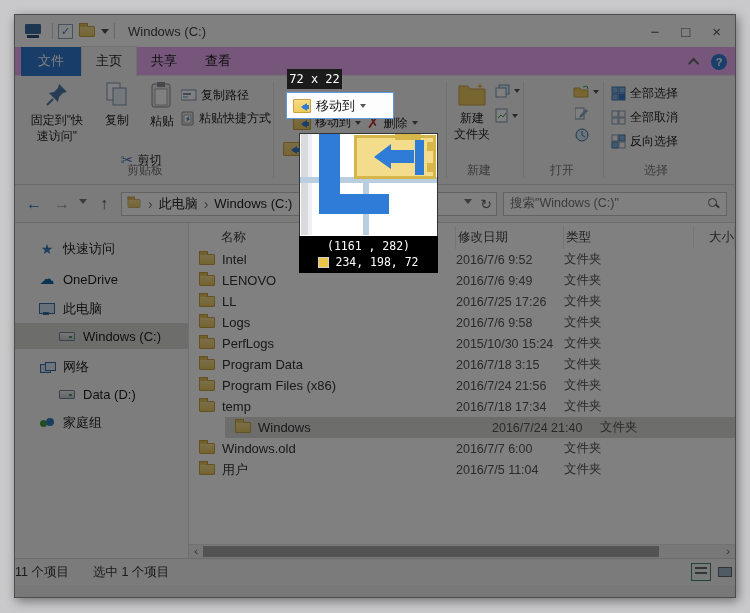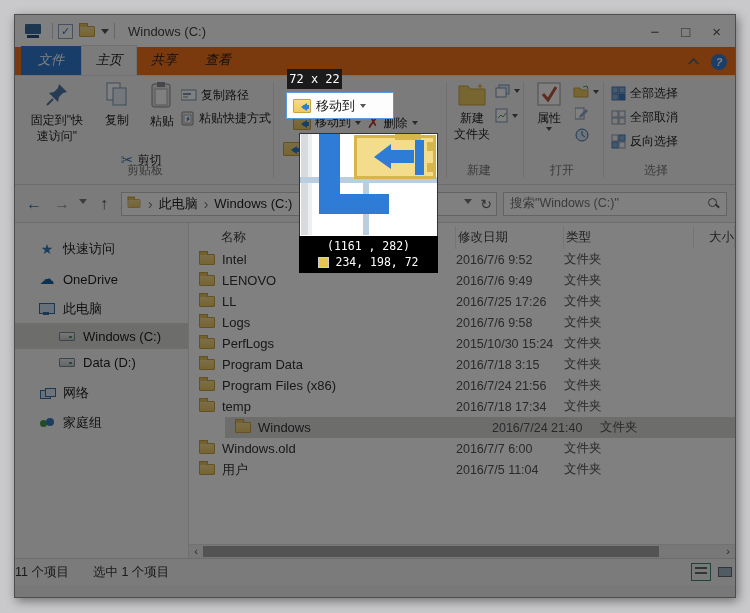--- a/index.html
+++ b/index.html
@@ -27,21 +27,21 @@
   .qat { display:flex; align-items:center; gap:6px; }
   .qat-check { width:15px; height:15px; border:1px solid #8aa5c0; background:#fff; color:#2e7cd6; font-size:11px; line-height:13px; text-align:center; }
   .mini-folder { width:16px; height:11px; background:linear-gradient(#f7df8f,#edc95c); border:1px solid #c9a23f; border-radius:1px; position:relative; }
   .mini-folder::before { content:""; position:absolute; left:-1px; top:-4px; width:7px; height:3px; background:#e6bf57; border:1px solid #c9a23f; border-bottom:none; }
   .tri-d { width:0; height:0; border:4px solid transparent; border-top:5px solid #555; margin-top:4px; }
   .title-text { margin-left:8px; color:#444; font-size:13px; flex:1; }
   .wbtns { display:flex; gap:22px; margin-right:8px; color:#555; font-size:15px; }
   .wbtns span { cursor:default; }
 
   
-  .tabrow { height:29px; background:#f97316; display:flex; align-items:flex-end; position:relative; border-bottom:1px solid #e3e3e3;font-style:italic;}
+  .tabrow { height:29px; background:#f0abfc; display:flex; align-items:center; position:relative; border-bottom:1px solid #e3e3e3;}
   .ftab { background:#2b7bd4; color:#fff; padding:5px 17px 6px; margin-left:6px; font-size:13px; }
   .tab { padding:5px 14px 6px; color:#1e1e1e; font-size:13px; }
   .tab.active { background:#f5f6f7; border:1px solid #e0e0e0; border-bottom:none; }
   .ribbon-tools { position:absolute; right:8px; bottom:5px; display:flex; align-items:center; gap:12px; }
   .chev-up { width:8px; height:8px; border-left:2px solid #666; border-top:2px solid #666; transform:rotate(45deg) translateY(2px); }
   .help-circle { width:16px; height:16px; border-radius:50%; background:#2f7cd6; color:#fff; font-size:11px; font-weight:bold; text-align:center; line-height:16px; }
 
   
   .ribbon { height:109px; background:#f5f6f7; position:relative; border-bottom:1px solid #d8d8d8; }
   .rsep { position:absolute; top:6px; bottom:6px; width:1px; background:#e0e0e0; }
@@ -253,28 +253,20 @@
       <div class="smallbtn" style="left:480px;top:32px;">
         <svg width="13" height="15">
             <rect x="1" y="1" width="11" height="13" fill="#fff" stroke="#7d97b5"></rect>
             <path d="M3 10l3-3 2 2 3-4" stroke="#4a9c4a" fill="none"></path>
           </svg>
         <span class="dd"></span>
       </div>
       <div class="glabel" style="left:452px;">新建</div>
       <div class="rsep" style="left:508px;"></div>
 
-      <div class="bigbtn" style="left:514px;top:6px;width:40px;">
-        <svg width="24" height="24" viewBox="0 0 24 24">
-            <rect x="1" y="1" width="22" height="22" fill="#fff" stroke="#9a9a9a"></rect>
-            <path d="M6 12l5 6L19 5" stroke="#c1543c" stroke-width="3" fill="none"></path>
-          </svg>
-        <div>属性</div>
-        <div class="dd" style="margin:1px auto 0;"></div>
-      </div>
       <div class="smallbtn" style="left:558px;top:9px;">
         <svg width="16" height="13">
             <path d="M1 3h6l1 2h7v7H1z" fill="#f0cd5a" stroke="#c9a23f"></path>
             <path d="M10 2l4-1 1 3" stroke="#3aa05a" fill="none"></path>
           </svg>
         <span class="dd"></span>
       </div>
       <div class="smallbtn" style="left:560px;top:31px;">
         <svg width="13" height="13">
             <rect x="0" y="1" width="9" height="11" fill="#fff" stroke="#7d97b5"></rect>
@@ -357,31 +349,31 @@
               <span class="pc-ico"></span>
             </span>
           <span>此电脑</span>
         </div>
         <div class="sitem child sel">
           <span class="s-ico">
               <span class="drive-ico"></span>
             </span>
           <span>Windows (C:)</span>
         </div>
+        <div class="sitem" style="margin-top:4px;">
+          <span class="s-ico">
+              <span class="net-ico"></span>
+            </span>
+          <span>网络</span>
+        </div>
         <div class="sitem child">
           <span class="s-ico">
               <span class="drive-ico"></span>
             </span>
           <span>Data (D:)</span>
-        </div>
-        <div class="sitem" style="margin-top:4px;">
-          <span class="s-ico">
-              <span class="net-ico"></span>
-            </span>
-          <span>网络</span>
         </div>
         <div class="sitem" style="margin-top:2px;">
           <span class="s-ico">
               <span class="hg-ico"></span>
             </span>
           <span>家庭组</span>
         </div>
       </div>
 
       <div class="filepane">

